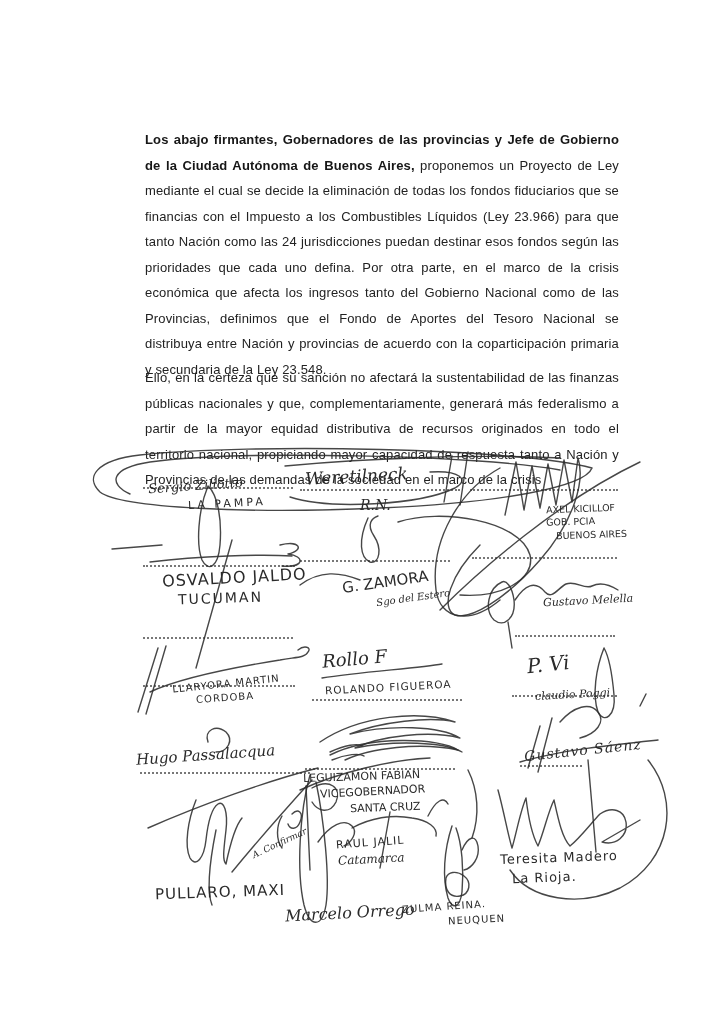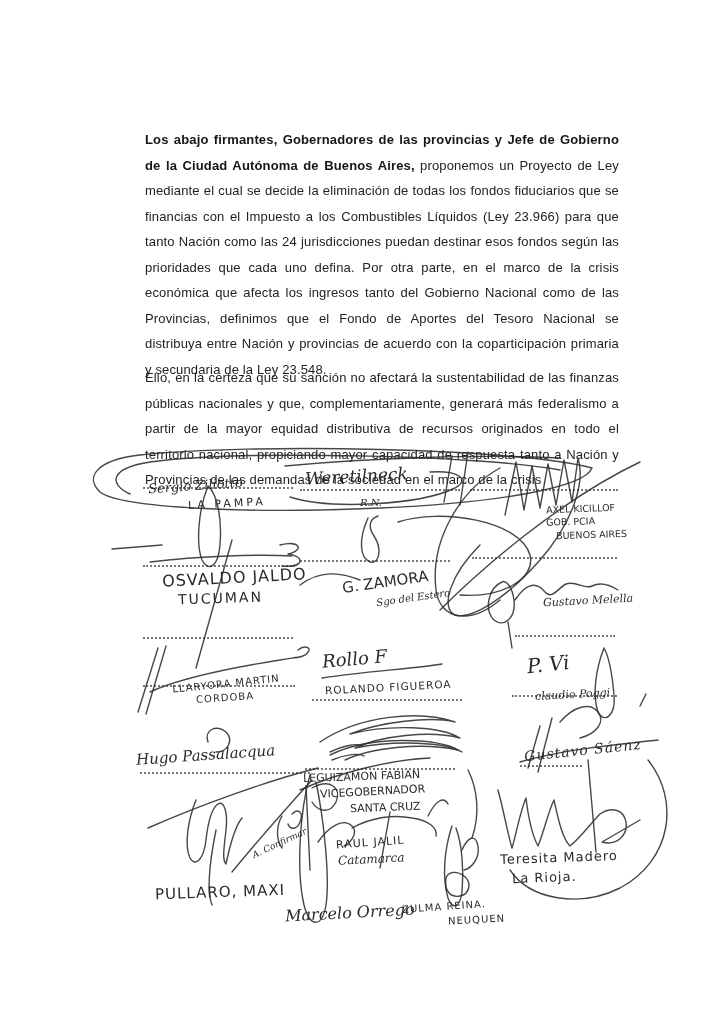--- a/index.html
+++ b/index.html
@@ -111,21 +111,21 @@
 
     <path d="M452,826 C444,850 442,878 448,898 C452,910 460,908 462,892 C464,870 462,844 456,828"></path>
     <path d="M462,850 C468,836 476,834 478,846 C480,858 472,868 464,870"></path>
     <path d="M446,878 C444,890 450,898 460,896 C470,894 472,882 464,876 C456,870 448,872 446,878"></path>
   </svg>
 
   <div class="hw hw-cursive" style="left:148px;top:478px;font-size:13px;transform:rotate(-4deg)">Sergio Ziliotto</div>
   <div class="hw hw-caps" style="left:188px;top:497px;font-size:11px;letter-spacing:3px;transform:rotate(-3deg)">LA PAMPA</div>
 
   <div class="hw hw-cursive" style="left:305px;top:466px;font-size:17px;transform:rotate(-3deg)">Weretilneck</div>
-  <div class="hw hw-cursive" style="left:360px;top:497px;font-size:10px">R.N.</div>
+  <div class="hw hw-cursive" style="left:360px;top:497px;font-size:14px">R.N.</div>
 
   <div class="hw hw-caps" style="left:546px;top:503px;font-size:9.5px;transform:rotate(-2deg)">AXEL KICILLOF</div>
   <div class="hw hw-caps" style="left:546px;top:516px;font-size:9.5px;transform:rotate(-2deg)">GOB. PCIA</div>
   <div class="hw hw-caps" style="left:556px;top:529px;font-size:9.5px;transform:rotate(-2deg)">BUENOS AIRES</div>
 
   <div class="hw hw-caps" style="left:162px;top:568px;font-size:16px;letter-spacing:1px;transform:rotate(-3deg)">OSVALDO JALDO</div>
   <div class="hw hw-caps" style="left:178px;top:590px;font-size:14px;letter-spacing:2px;transform:rotate(-2deg)">TUCUMAN</div>
 
   <div class="hw hw-caps" style="left:342px;top:573px;font-size:15px;transform:rotate(-8deg)">G. ZAMORA</div>
   <div class="hw hw-cursive" style="left:376px;top:592px;font-size:10px;transform:rotate(-8deg)">Sgo del Estero</div>

